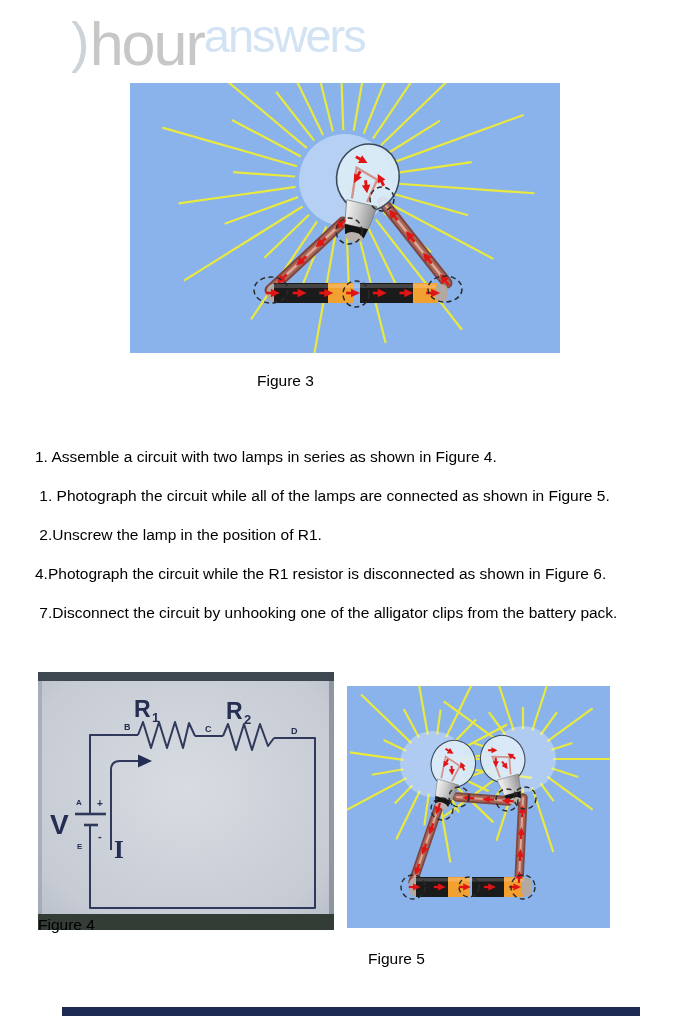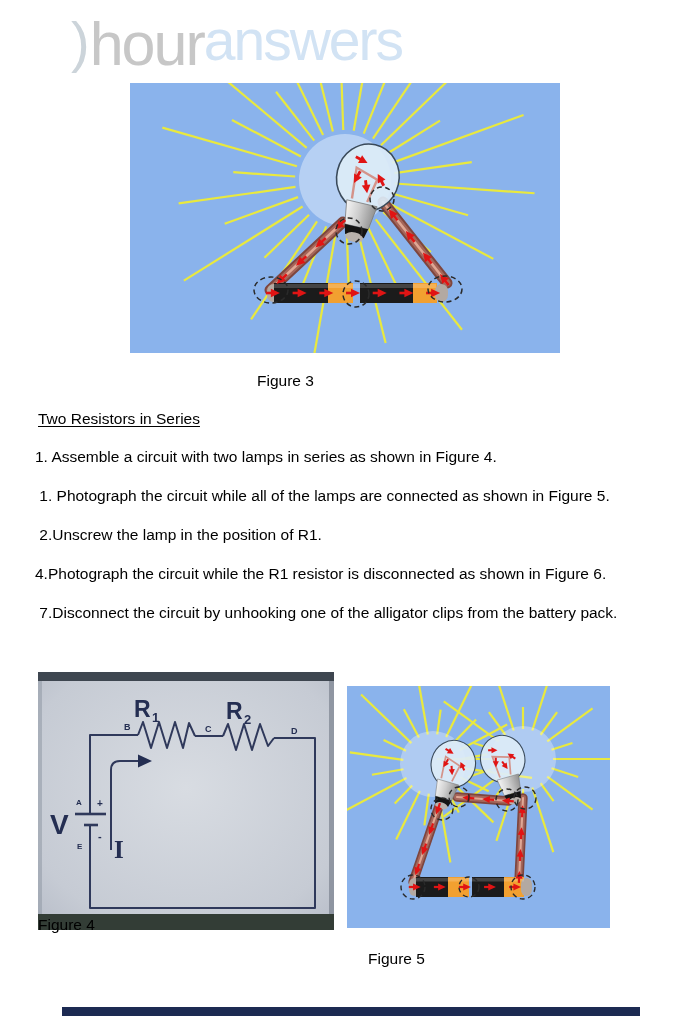--- a/index.html
+++ b/index.html
@@ -6,21 +6,21 @@
   .page{position:relative;width:690px;height:1016px;background:#fff;overflow:hidden;
         font-family:"Liberation Sans",sans-serif;color:#000;}
 
   
   .logo{position:absolute;left:86px;top:6px;display:flex;align-items:flex-start;line-height:1;}
   .logo-circle{width:62px;height:62px;margin-top:9px;border:2px solid #ccd4da;border-radius:50%;
                display:flex;align-items:center;justify-content:center;
                font-size:42px;letter-spacing:-2px;color:#aecfe9;}
   .logo-paren{font-size:56px;margin:8px 0 0 -15px;color:#c9d1d8;}
   .logo-word1{font-size:61px;margin-top:8px;letter-spacing:-2px;color:#c7c7c7;}
-  .logo-word2{font-size:57px;margin-top:6px;letter-spacing:-2px;color:#d2e3f4;}
+  .logo-word2{font-size:47px;margin-top:6px;letter-spacing:-2px;color:#d2e3f4;}
 
   .fig3{position:absolute;left:130px;top:83px;width:430px;height:270px;}
   .fig3 svg,.fig4 svg,.fig5 svg{display:block;width:100%;height:100%;}
 
   .fig3-caption{position:absolute;left:257px;top:372px;font-size:15.5px;}
   .section-heading{position:absolute;left:38px;top:410px;font-size:15.5px;
                    text-decoration:underline;text-underline-offset:2px;}
   .steps{position:absolute;left:35px;top:449px;right:6px;font-size:15.5px;}
   .step{white-space:pre-wrap;margin-bottom:23px;line-height:16px;}
 
@@ -201,21 +201,20 @@
         <ellipse cx="141" cy="207" rx="17" ry="13"></ellipse>
         <circle cx="226" cy="211" r="13"></circle>
         <ellipse cx="315" cy="206" rx="17" ry="13"></ellipse>
         <circle cx="219" cy="148" r="13"></circle>
         <circle cx="252" cy="116" r="12"></circle>
       </g>
     </svg>
   </div>
 
   <div class="fig3-caption">Figure 3</div>
-  <div class="section-heading">Two Resistors in Series</div>
 
   <div class="steps">
     <div class="step">1. Assemble a circuit with two lamps in series as shown in Figure 4.</div>
     <div class="step"> 1. Photograph the circuit while all of the lamps are connected as shown in Figure 5.</div>
     <div class="step"> 2.Unscrew the lamp in the position of R1.</div>
     <div class="step">4.Photograph the circuit while the R1 resistor is disconnected as shown in Figure 6.</div>
     <div class="step"> 7.Disconnect the circuit by unhooking one of the alligator clips from the battery pack.</div>
   </div>
 
   <div class="fig4">

